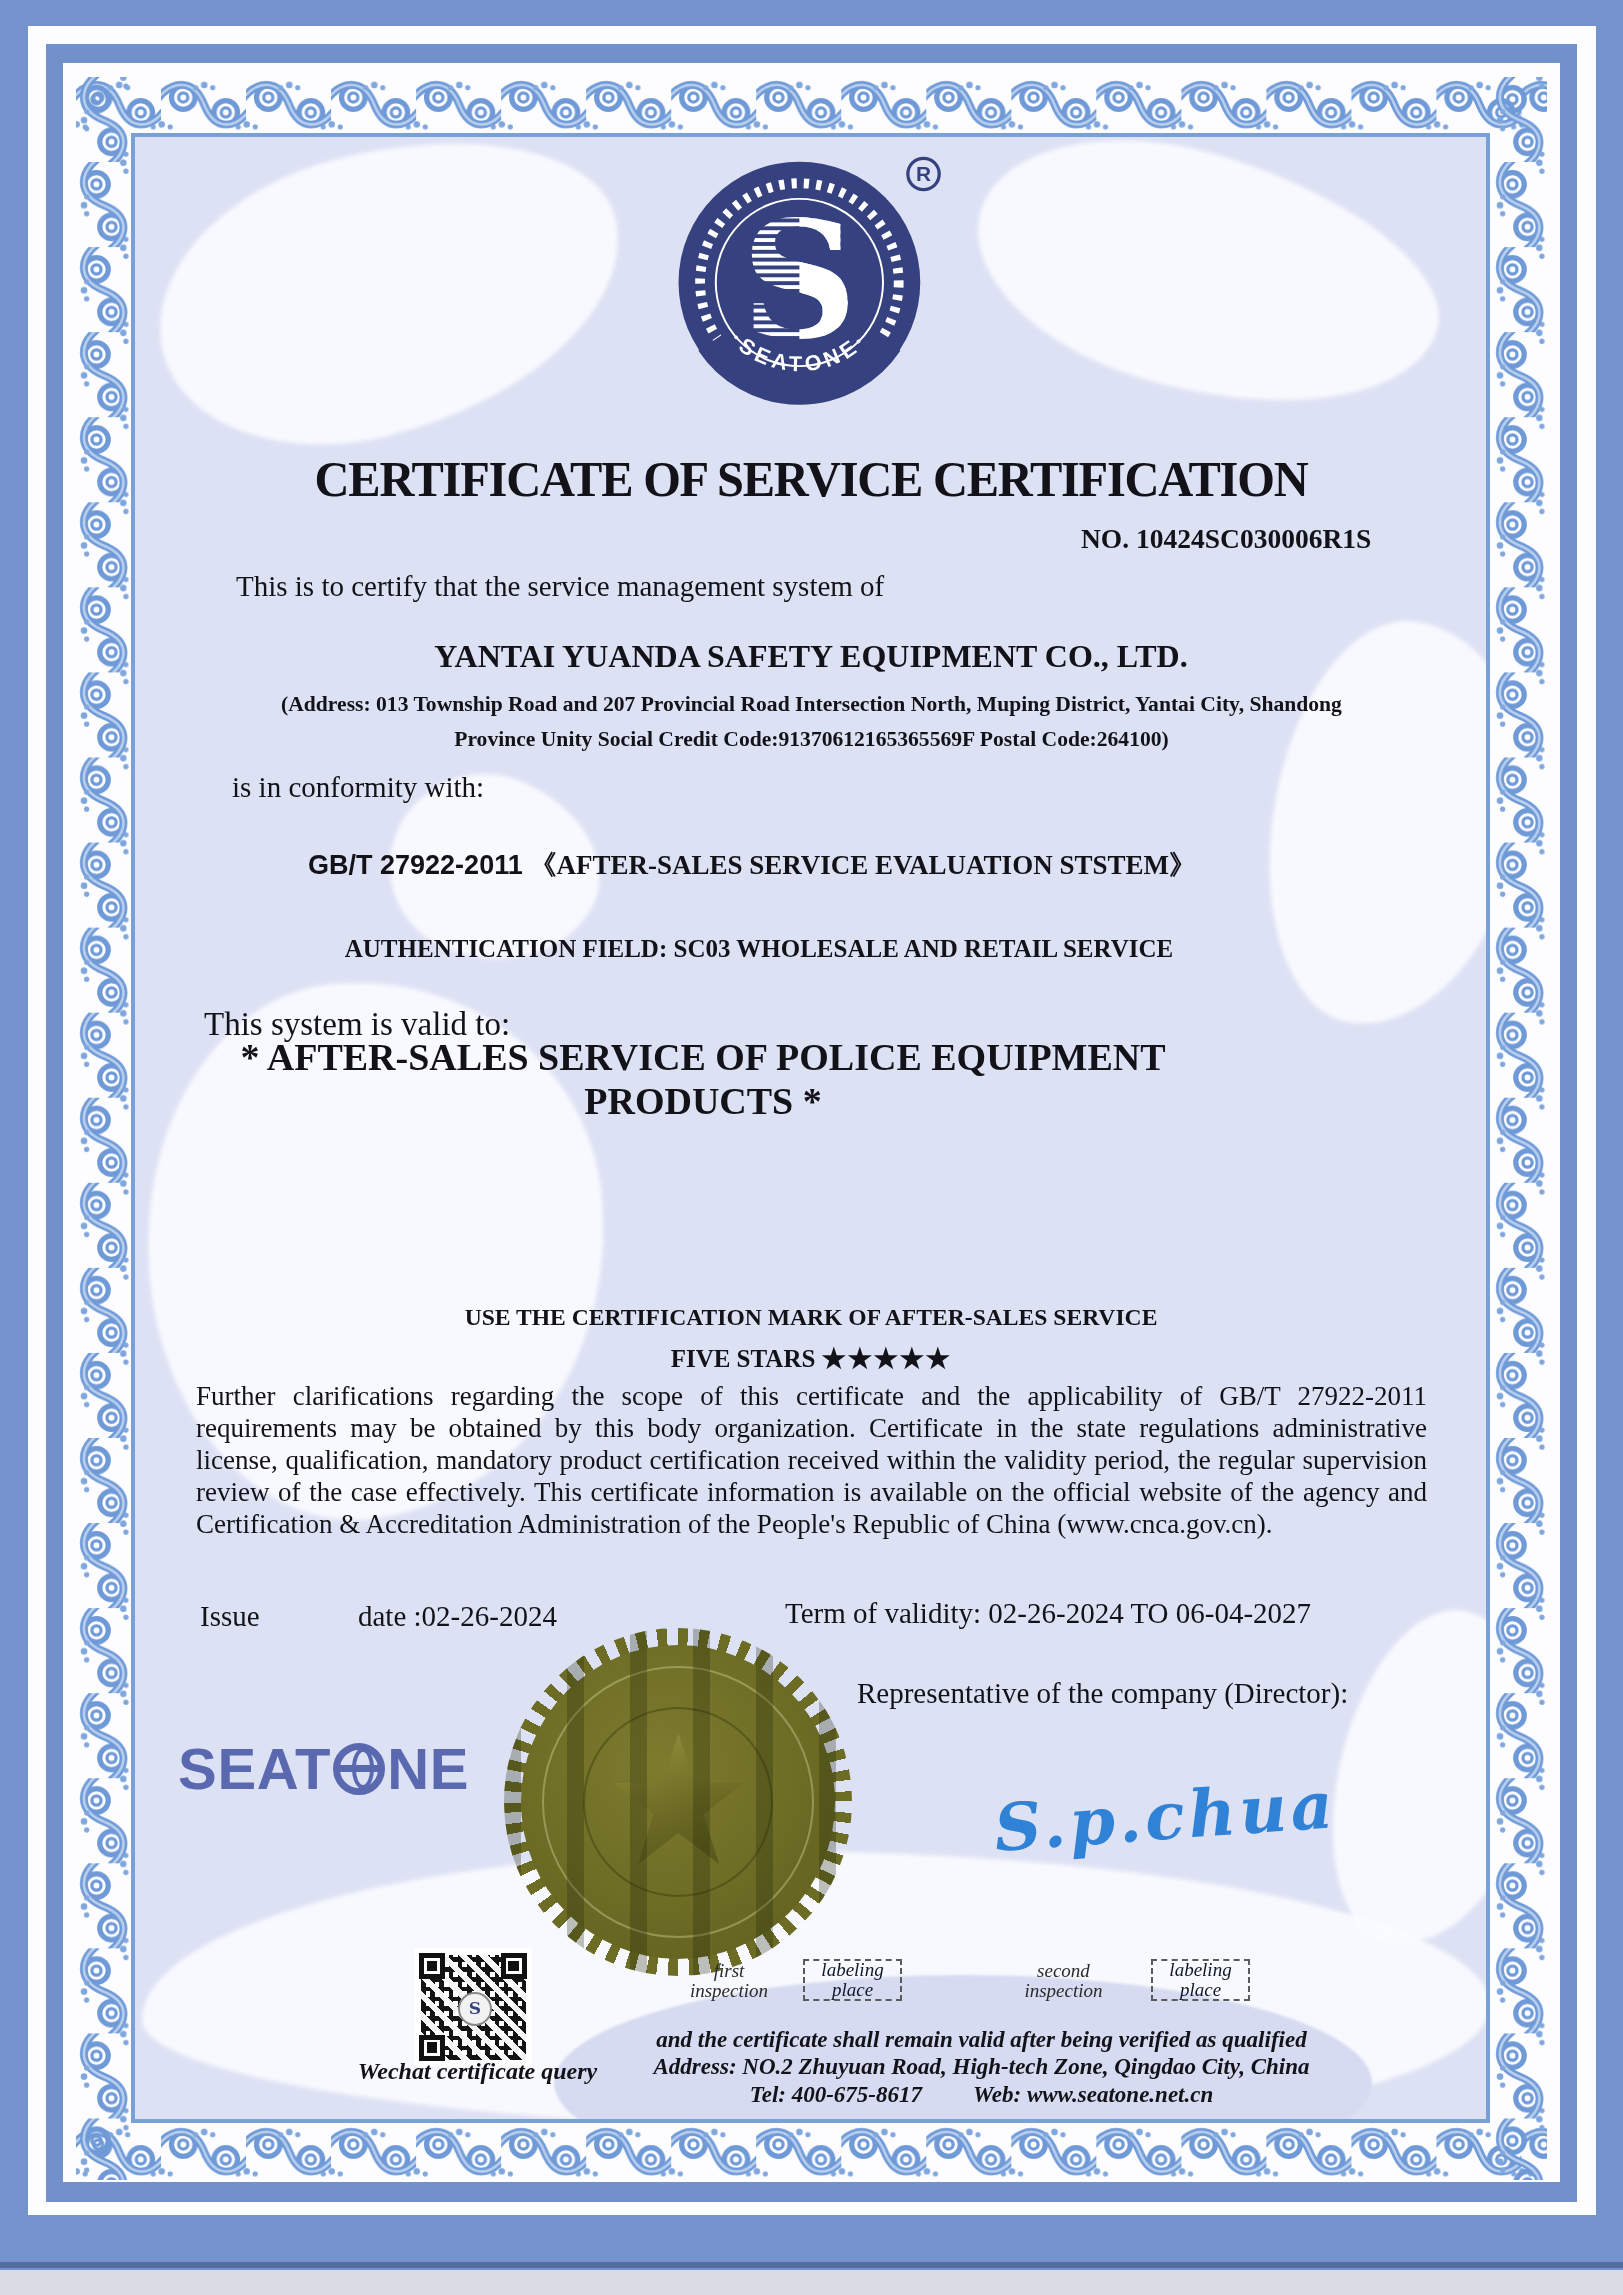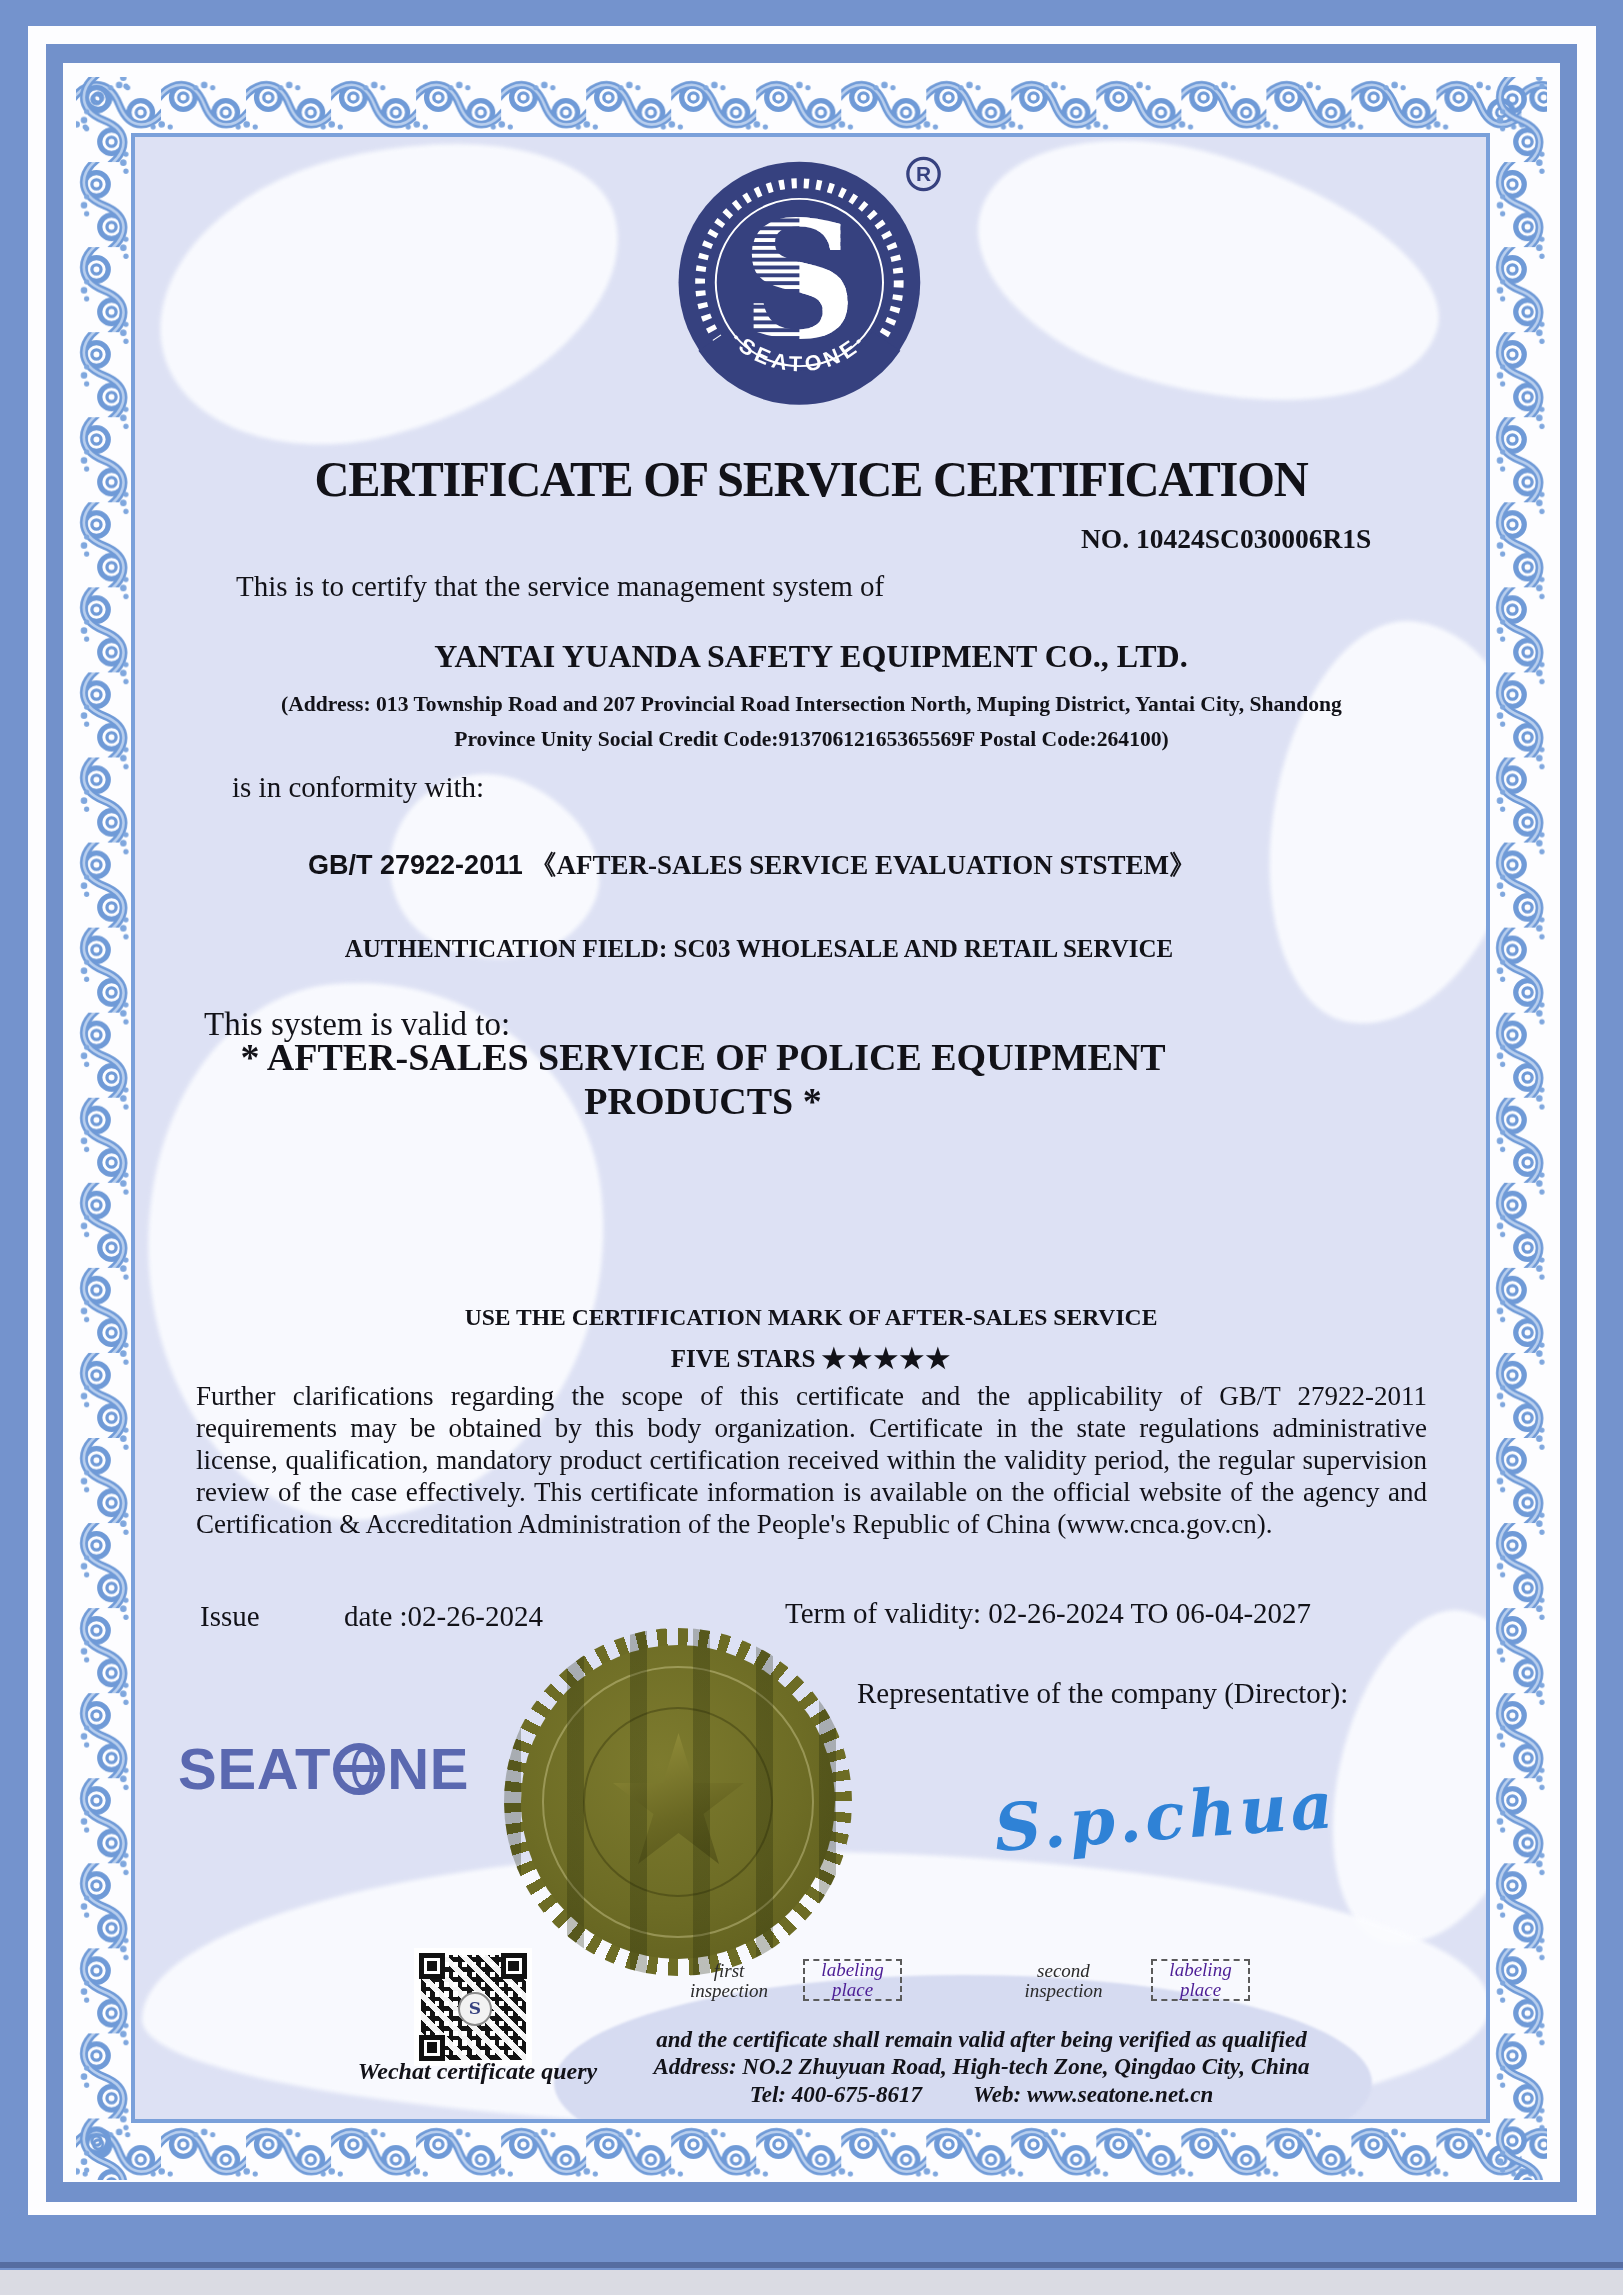--- a/index.html
+++ b/index.html
@@ -53,21 +53,21 @@
   .auth{left:203px;width:1112px;top:935px;font-size:25px;font-weight:bold;}
   .validto{left:204px;top:1006px;font-size:33px;}
   .scope{left:196px;width:1014px;top:1035px;font-size:38px;font-weight:bold;}
   .permit1{left:196px;width:1230px;top:1263px;font-size:23.6px;font-weight:bold;}
   .permit2{left:196px;width:1230px;top:1304px;font-size:23.6px;font-weight:bold;}
   .fivestars{left:196px;width:1230px;top:1342px;font-size:25px;font-weight:bold;}
   .fivestars .stars{font-size:27.5px;letter-spacing:1.3px;vertical-align:-1.3px;}
   .para{left:196px;width:1231px;top:1380px;font-size:27px;line-height:32px;
         text-align:justify;white-space:normal;}
   .issue-label{left:200px;top:1600px;font-size:29px;}
-  .issue-date{left:344px;top:1600px;font-size:29px;}
+  .issue-date{left:358px;top:1600px;font-size:29px;}
   .validity{left:785px;top:1597px;font-size:29px;}
   .rep{left:857px;top:1677px;font-size:29px;}
 
   
   .issuer{position:absolute;left:178px;top:1735px;color:var(--logotype_blue);}
   .issuer .latin{font-family:"Liberation Sans",sans-serif;font-weight:bold;
                  font-size:58px;letter-spacing:0.7px;display:flex;align-items:center;}
   .globe-o{display:inline-block;width:38px;height:38px;border:7.9px solid var(--logotype_blue);
            border-radius:50%;position:relative;margin:0 2px;}
   .globe-o::before{content:"";position:absolute;left:-2.6px;right:-2.6px;top:50%;height:6.5px;
@@ -111,21 +111,21 @@
       background:#f2f2f2;border:2px solid #8a8a8a;border-radius:50%;
       font:bold 17px "DejaVu Serif",serif;color:var(--navy);text-align:center;line-height:29px;}
   .wechat{left:353px;width:249px;top:2058px;font-size:24px;font-style:italic;font-weight:bold;}
 
   
   .insp{position:absolute;top:1961px;font-size:19px;font-style:italic;text-align:center;
         line-height:20px;color:#2b2b2b;white-space:normal;}
   .insp.l1{left:680px;width:98px;}
   .insp.l2{left:1011px;width:105px;}
   .lbox{position:absolute;top:1959px;width:99px;height:42px;border:2px dashed #5a5a5a;
-        font-size:19px;font-style:italic;text-align:center;line-height:20px;color:#4c1d95;
+        font-size:19px;font-style:italic;text-align:center;line-height:20px;color:#0f172a;
         display:flex;align-items:center;justify-content:center;white-space:normal;box-sizing:border-box;}
   .lbox.b1{left:803px;} .lbox.b2{left:1151px;}
   .note{left:563px;width:837px;white-space:normal;text-align:center;
         font-size:23px;font-style:italic;font-weight:bold;}
   .n1{top:1999px;} .n2{top:2027px;} .n3{top:2054px;}
   .telrow{top:2082px;}
   .telrow .gap{display:inline-block;width:51px;}
 
   
   .scan-line{position:absolute;left:0;right:0;top:2262px;height:5.9px;background:#3e4e7d;opacity:.55;}

